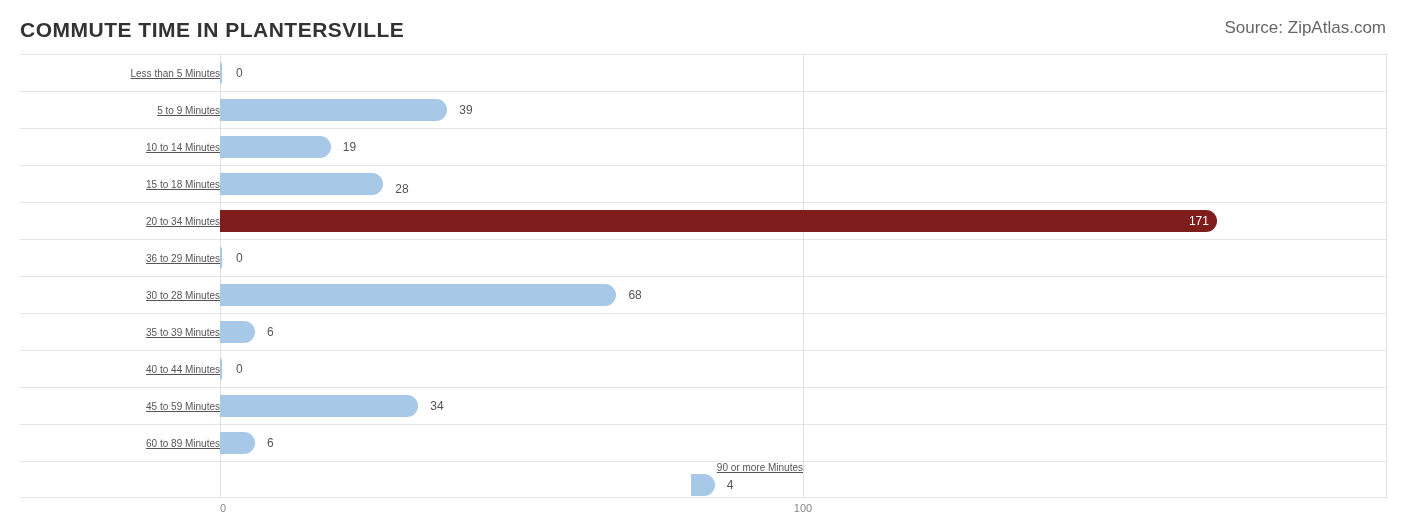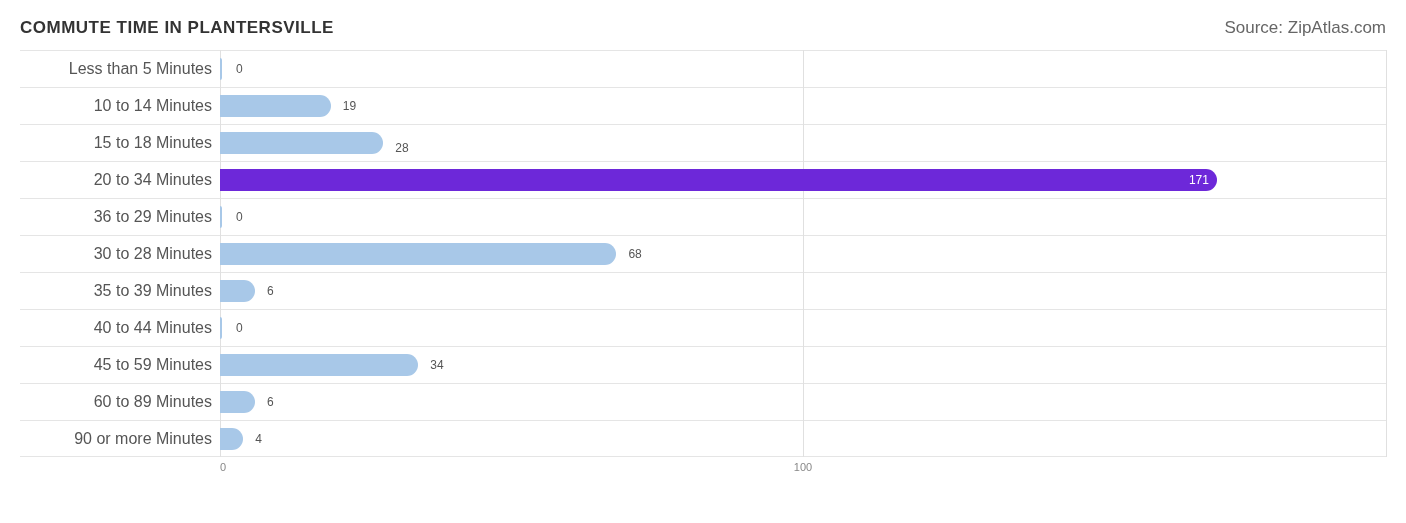--- a/index.html
+++ b/index.html
@@ -14,21 +14,21 @@
       position: relative;
       width: 1406px;
     }
     .chart-header {
       display: flex;
       justify-content: space-between;
       align-items: flex-start;
       margin-bottom: 12px;
     }
     .chart-title {
-      font-size: 17px;
+      font-size: 21px;
       font-weight: bold;
       color: #333;
       text-transform: uppercase;
       letter-spacing: 0.5px;
     }
     .chart-source {
       font-size: 17px;
       color: #666;
     }
     .chart-body {
@@ -36,47 +36,48 @@
       width: 100%;
     }
     .bar-row {
       display: flex;
       align-items: center;
       height: 37px;
       border-top: 1px solid #e5e5e5;
     }
     .bar-row:last-of-type {
       border-bottom: 1px solid #e5e5e5;
+      flex-direction: column;
     }
     .bar-label {
       width: 200px;
       min-width: 200px;
-      font-size: 16px;
+      font-size: 10px;
       color: #555;
-      padding-right: 8px;
       text-align: right;
+      text-decoration: underline;
     }
     .bar-track {
       flex: 1;
       position: relative;
       height: 22px;
       display: flex;
       align-items: center;
     }
     .bar-fill {
       height: 22px;
       border-radius: 0 11px 11px 0;
       background: #a8c8e8;
       position: relative;
       display: flex;
       align-items: center;
       min-width: 2px;
     }
     .bar-fill.highlighted {
-      background: #6d28d9;
+      background: #7f1d1d;
     }
     .bar-value {
       font-size: 12px;
       color: #555;
       margin-left: 6px;
       white-space: nowrap;
       position: absolute;
     }
     .bar-value.inside {
       color: #fff;
@@ -128,20 +129,27 @@
         <div class="grid-line" style="left: 1166px;"></div>
       </div>
       <div class="bar-row">
         <div class="bar-label">Less than 5 Minutes</div>
         <div class="bar-track">
           <div class="bar-fill" style="width: 2px;"></div>
           <span class="bar-value" style="left: 10px;">0</span>
         </div>
       </div>
       <div class="bar-row">
+        <div class="bar-label">5 to 9 Minutes</div>
+        <div class="bar-track">
+          <div class="bar-fill" style="width: 227.37px;"></div>
+          <span class="bar-value" style="left: 233.37px;">39</span>
+        </div>
+      </div>
+      <div class="bar-row">
         <div class="bar-label">10 to 14 Minutes</div>
         <div class="bar-track">
           <div class="bar-fill" style="width: 110.77px;"></div>
           <span class="bar-value" style="left: 116.77px; text-align: center;">19</span>
         </div>
       </div>
       <div class="bar-row">
         <div class="bar-label">15 to 18 Minutes</div>
         <div class="bar-track">
           <div class="bar-fill" style="width: 163.24px;"></div>

